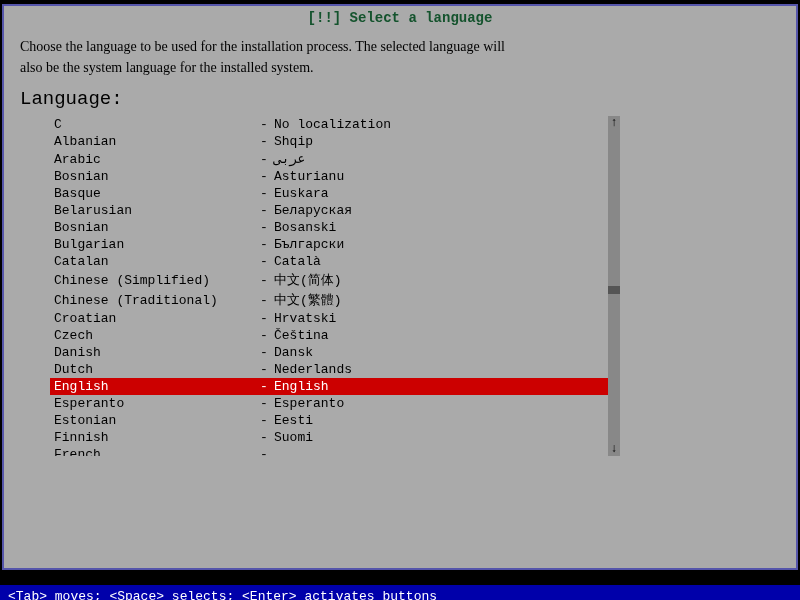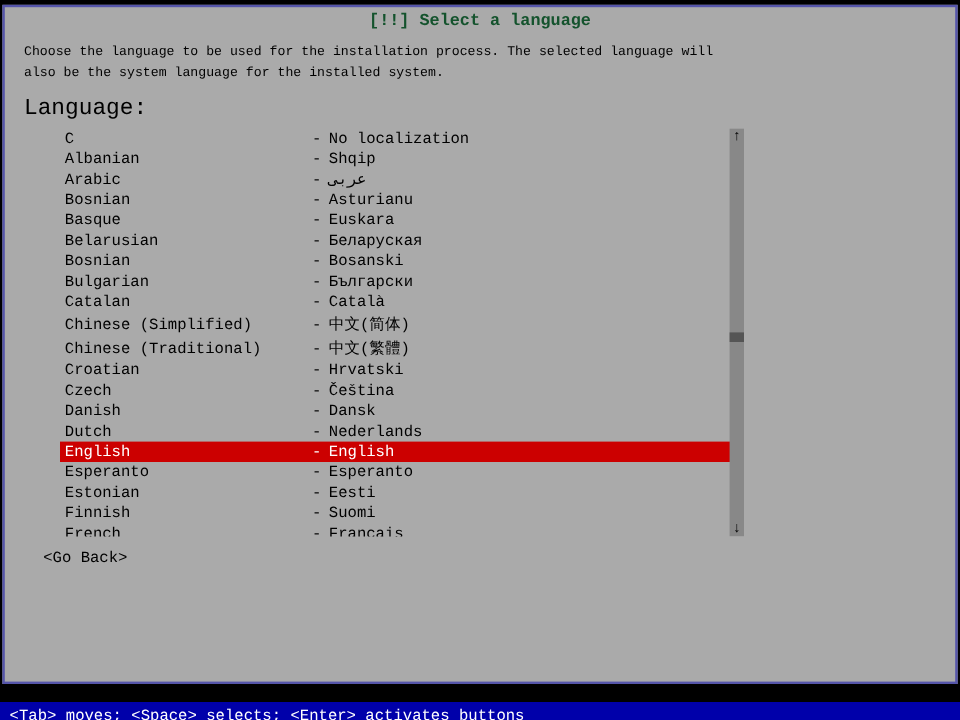--- a/index.html
+++ b/index.html
@@ -26,21 +26,22 @@
       font-size: 14px;
       font-weight: bold;
     }
     #content {
       padding: 8px 16px 8px 16px;
       color: #000000;
     }
     #description {
       margin-bottom: 10px;
       line-height: 1.5;
-      font-size: 11px;
+      font-size: 14px;
+      font-family: Liberation Serif, serif;
     }
     #language-label {
       margin-bottom: 6px;
       font-size: 19px;
     }
     #list-container {
       width: 570px;
       margin-left: 30px;
       height: 340px;
       overflow: hidden;
@@ -227,26 +228,24 @@
             <span class="lang-native">Eesti</span>
           </div>
           <div class="lang-row">
             <span class="lang-name">Finnish</span>
             <span class="lang-dash">-</span>
             <span class="lang-native">Suomi</span>
           </div>
           <div class="lang-row">
             <span class="lang-name">French</span>
             <span class="lang-dash">-</span>
-            <span class="lang-native">Français</span>
           </div>
         </div>
       <div id="scrollbar">
         <div id="scrollbar-thumb-top">↑</div>
         <div id="scrollbar-thumb-mid"></div>
         <div id="scrollbar-thumb-bottom">↓</div>
       </div>
     </div>
-    <div id="go-back">&lt;Go Back&gt;</div>
   </div>
 </div>
 
 <div id="status-bar">&lt;Tab&gt; moves; &lt;Space&gt; selects; &lt;Enter&gt; activates buttons</div>
 
 </body></html>

